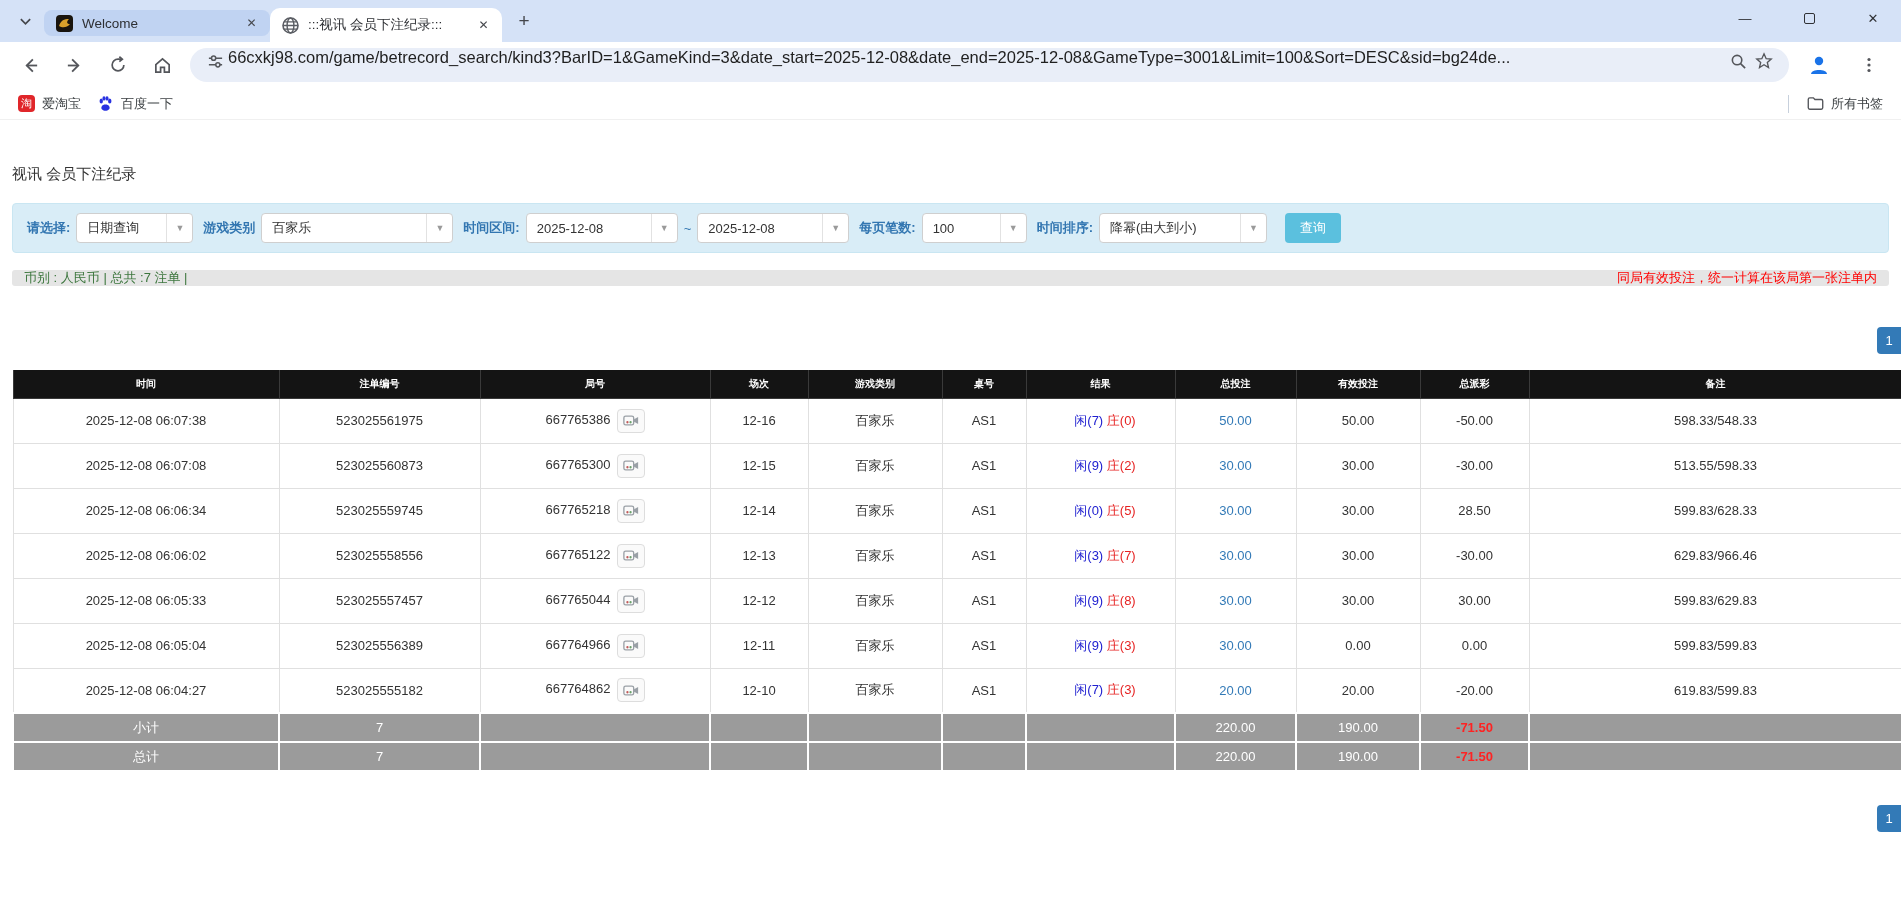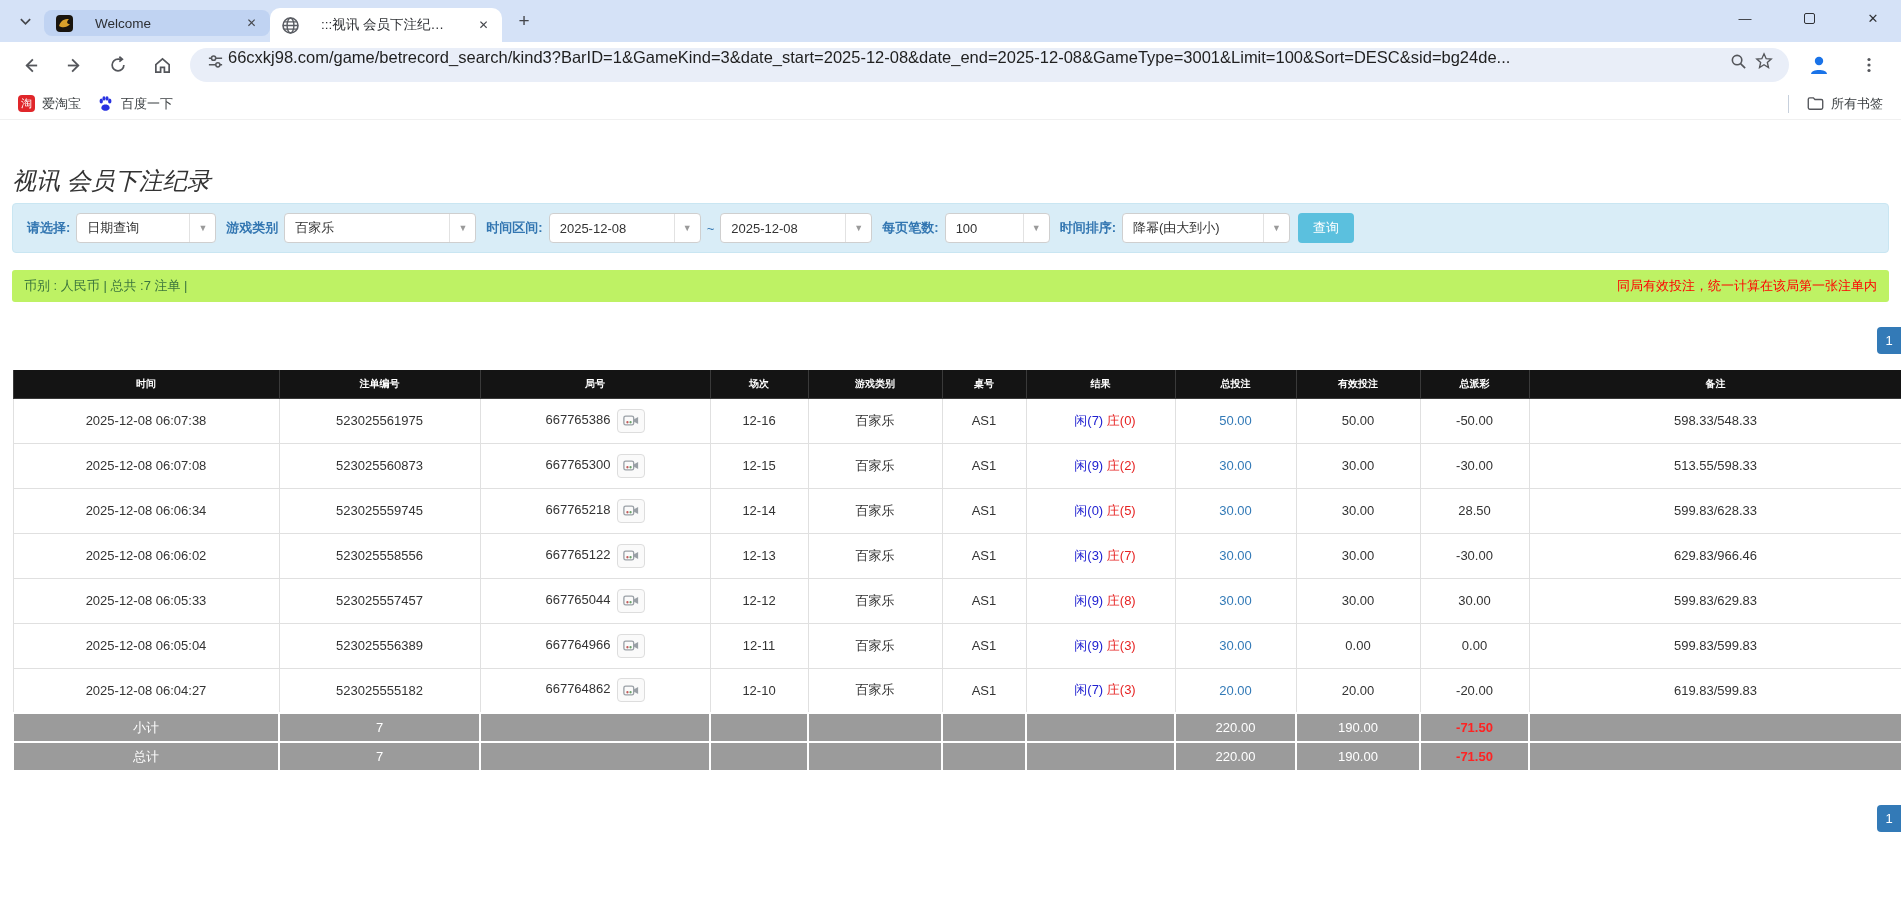--- a/index.html
+++ b/index.html
@@ -4,21 +4,21 @@
 <style>
   * { margin:0; padding:0; box-sizing:border-box; }
   html,body { width:1901px; height:905px; overflow:hidden; background:#fff;
               font-family:"Liberation Sans","DejaVu Sans",sans-serif; }
 
   
   .tabstrip { position:relative; height:42px; background:#d5e2f7; display:flex; align-items:flex-end; }
   .tab-search { width:30px; height:30px; margin:0 4px 6px 10px; border-radius:50%; display:flex;
                 align-items:center; justify-content:center; color:#44464b; font-size:14px; cursor:pointer; }
   .tab { height:34px; margin-bottom:0; display:flex; align-items:center; padding:0 10px 0 12px;
-         border-radius:10px 10px 0 0; font-size:13.5px; color:#2d2f33; max-width:250px;gap:13px; }
+         border-radius:10px 10px 0 0; font-size:13.5px; color:#2d2f33; max-width:250px; }
   .tab.inactive { background:#c0d3f2; height:26px; margin-bottom:6px; border-radius:8px; width:226px; }
   .tab.active { background:#ffffff; width:232px; }
   .tab .favicon { width:17px; height:17px; margin-right:9px; flex:0 0 auto; }
   .tab .t-label { flex:1; white-space:nowrap; overflow:hidden; text-overflow:ellipsis; }
   .tab .t-close { width:17px; height:17px; margin-left:8px; border-radius:50%; display:flex; align-items:center;
                   justify-content:center; font-size:12px; color:#45474c; cursor:pointer; }
   .newtab-btn { width:28px; height:28px; margin:0 0 7px 8px; display:flex; align-items:center; justify-content:center;
                 font-size:19px; color:#44464b; border-radius:50%; cursor:pointer; }
   .win-controls { position:absolute; right:8px; top:0; height:36px; display:flex; align-items:center; gap:24px; }
   .win-btn { width:40px; height:30px; display:flex; align-items:center; justify-content:center;
@@ -39,36 +39,36 @@
                border-bottom:1px solid #f0f0f0; }
   .bm-item { display:flex; align-items:center; gap:7px; font-size:13px; color:#3c4043; padding:3px 8px;
              border-radius:6px; cursor:pointer; }
   .bm-ico-taobao { width:17px; height:17px; background:#e0262a; border-radius:4px; color:#fff; font-size:11px;
                    display:flex; align-items:center; justify-content:center; line-height:1; }
   .bm-spacer { flex:1; }
   .bm-divider { width:1px; height:18px; background:#c7d0dc; margin:0 10px; }
 
   
   .page { position:relative; width:1901px; height:785px; background:#fff; }
-  .page-title { position:absolute; left:12px; top:45px; font-size:24px; color:#333; font-weight:400;font-style:italic; }
+  .page-title { position:absolute; left:12px; top:45px; font-size:15px; color:#333; font-weight:400; }
 
   .filter-bar { position:absolute; left:12px; top:83px; width:1877px; height:50px; background:#d9edf7;
                 border:1px solid #c9e6f2; border-radius:4px; display:flex; align-items:center; padding:0 12px; }
   .f-label { color:#3276b1; font-size:13px; font-weight:bold; margin:0 6px 0 10px; white-space:nowrap; }
   .f-label:first-child { margin-left:2px; }
   .f-select { height:30px; background:#fff; border:1px solid #cfcfcf; border-radius:4px; display:flex;
               align-items:center; font-size:13px; color:#333; cursor:pointer; }
   .f-select .val { padding:0 10px; flex:1; white-space:nowrap; overflow:hidden; }
   .f-select .caret { width:26px; height:100%; border-left:1px solid #e2e2e2; display:flex; align-items:center;
                      justify-content:center; color:#9a9a9a; font-size:9px; }
   .f-tilde { color:#3276b1; font-size:13px; margin:0 6px; }
-  .search-btn { height:30px; margin-left:8px; padding:0 15px; background:#5bc0de; color:#fff; font-size:13px;
+  .search-btn { height:30px; margin-left:18px; padding:0 15px; background:#5bc0de; color:#fff; font-size:13px;
                 border:none; border-radius:4px; cursor:pointer; }
 
-  .summary-bar { position:absolute; left:12px; top:150px; width:1877px; height:32px; background:#bef264;
+  .summary-bar { position:absolute; left:12px; top:150px; width:1877px; height:16px; background:#e5e5e5;
                  border-radius:3px; display:flex; align-items:center; justify-content:space-between; padding:0 12px; }
   .summary-left { color:#3c763d; font-size:13px; }
   .summary-right { color:#ff0000; font-size:13px; }
 
   .pager { position:absolute; right:0; width:24px; height:27px; background:#337ab7; color:#fff; font-size:13px;
            display:flex; align-items:center; justify-content:center; border-radius:4px 0 0 4px; cursor:pointer; }
   .pager.top { top:207px; }
   .pager.bottom { top:685px; }
 
   table.bets { position:absolute; left:12px; top:250px; width:1889px; border-collapse:collapse; table-layout:fixed; }
@@ -223,21 +223,21 @@
     </span>
     <span>所有书签</span>
   </div>
 </div>
 
 <div class="page">
   <h1 class="page-title">视讯 会员下注纪录</h1>
 
   <div class="filter-bar">
     <span class="f-label">请选择:</span>
-    <div class="f-select" style="width:140px">
+    <div class="f-select" style="width:117px">
       <span class="val">日期查询</span>
       <span class="caret">▼</span>
     </div>
 
     <span class="f-label">游戏类别</span>
     <div class="f-select" style="width:192px">
       <span class="val">百家乐</span>
       <span class="caret">▼</span>
     </div>
 

